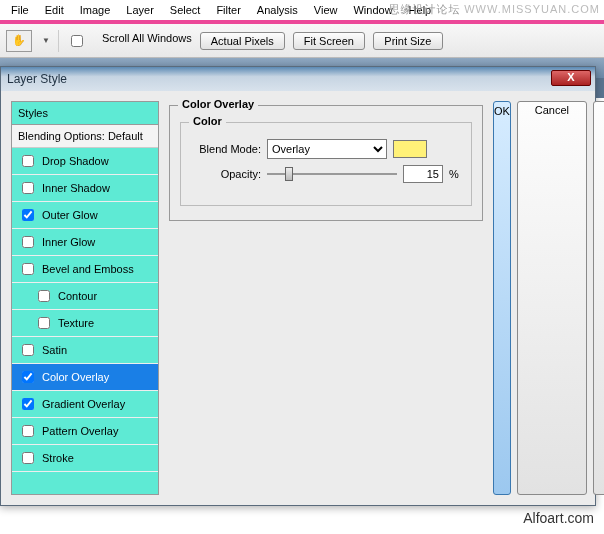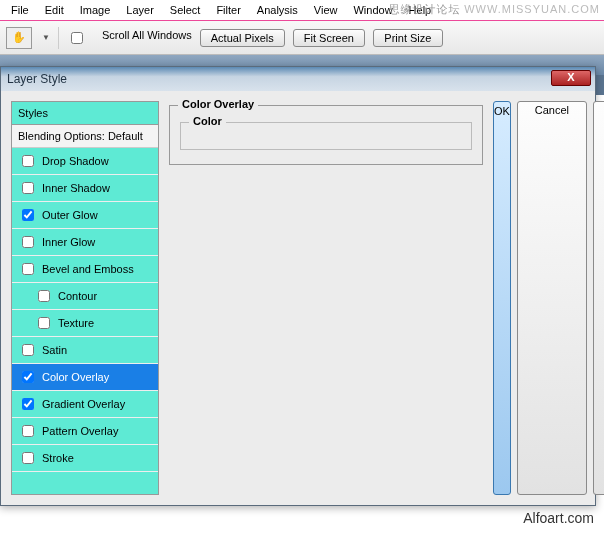--- a/index.html
+++ b/index.html
@@ -1,17 +1,17 @@
 <!DOCTYPE html>
 <html><head>
 <meta charset="utf-8">
 <style>
 * { box-sizing: border-box; font-family: Tahoma, Arial, sans-serif; font-size: 11px; }
 body { margin: 0; width: 604px; height: 534px; background: #fff; overflow: hidden; position: relative; }
-.menubar { display: flex; gap: 2px; padding: 2px 4px; background: #fff; border-bottom: 1px solid #ec4899; }
+.menubar { display: flex; gap: 2px; padding: 2px 4px; background: #fff; border-bottom: 4px solid #ec4899; }
 .menubar span { padding: 2px 7px; cursor: default; }
 .toolbar { display: flex; align-items: center; gap: 8px; padding: 4px 6px; background: linear-gradient(#f8f8f8,#e8e8e8); border-bottom: 1px solid #bbb; height: 34px; }
 .hand { width: 26px; height: 22px; border: 1px solid #999; background: #eee; display: flex; align-items: center; justify-content: center; }
 .chev { font-size: 8px; color: #555; margin-left: 2px; }
 .sep { width: 1px; height: 22px; background: #ccc; }
 .chk { display: inline-flex; align-items: flex-start; gap: 16px; }
 .chk input { width: 12px; height: 12px; }
 .btn { background: linear-gradient(#fdfdfd,#e2e2e2); border: 1px solid #8a8a8a; border-radius: 3px; padding: 2px 10px; cursor: default; min-width: 70px; text-align: center; }
 .canvasbar { height: 20px; background: linear-gradient(#8fa7c0,#6b89a8); }
 .tabstrip { height: 20px; background: #5a7490; position: relative; }
@@ -152,20 +152,36 @@
             <span>Stroke</span>
           </div>
         </div>
     </div>
 
     <div class="centerpanel">
       <div class="fieldset">
         <span class="legend">Color Overlay</span>
         <div class="inner">
           <span class="legend">Color</span>
+          <div class="row">
+            <span class="lbl">Blend Mode:</span>
+            <select>
+              <option>Overlay</option>
+            </select>
+            <div class="swatch"></div>
+          </div>
+          <div class="row">
+            <span class="lbl">Opacity:</span>
+            <div class="slider">
+              <div class="track"></div>
+              <div class="thumb"></div>
+            </div>
+            <div class="numbox">15</div>
+            <span>%</span>
+          </div>
         </div>
       </div>
     </div>
 
     <div class="rightcol">
       <div class="okbtn">OK</div>
       <div class="btn">Cancel</div>
       <div class="btn">New Style...</div>
       <div class="preview">
         <div class="sq"></div>

